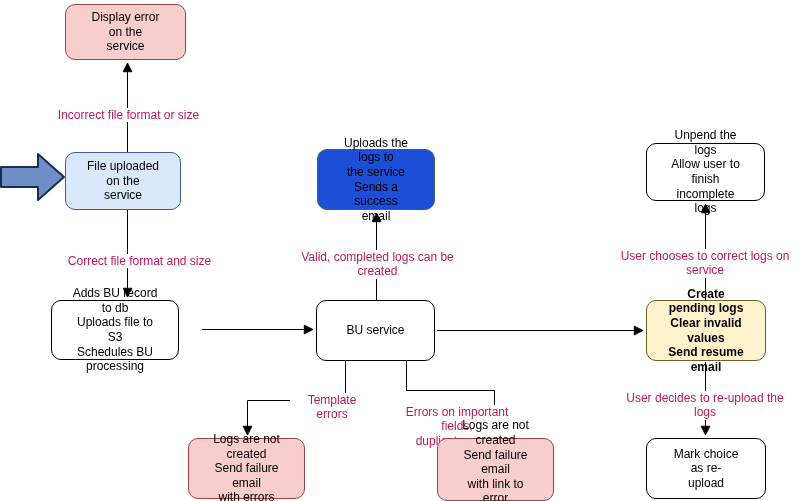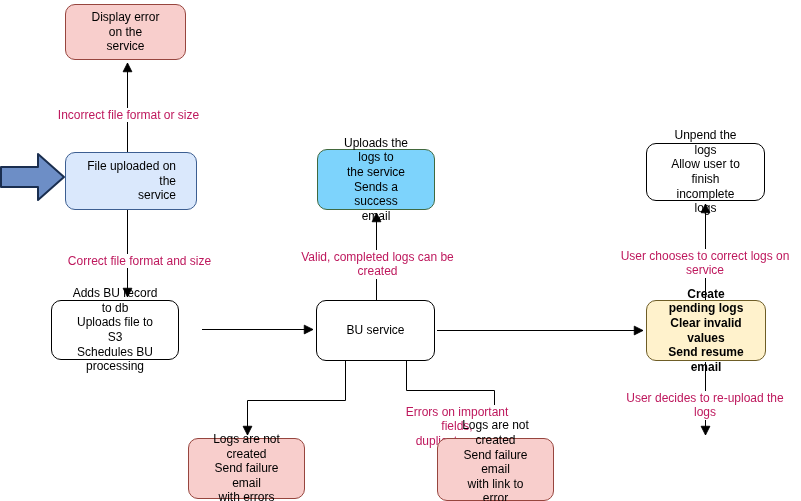--- a/index.html
+++ b/index.html
@@ -28,21 +28,21 @@
     text-align: center;
     white-space: pre-line;
     font-size: 12px;
     line-height: 1.22;
     color: #000000;
     z-index: 3;
     padding: 2px 20px;
   }
   .node.pink   { background: #F8CECC; border-color: #97453E; }
   .node.blue   { background: #DAE8FC; border-color: #3C5E91; }
-  .node.green  { background: #7dd3fc; border-color: #41693F; }
+  .node.green  { background: #1d4ed8; border-color: #41693F; }
   .node.yellow { background: #FFF2CC; border-color: #6E5D26; }
   .edge-label {
     position: absolute;
     background: #ffffff;
     text-align: center;
     white-space: pre-line;
     font-size: 12px;
     line-height: 1.2;
     color: #be185d;
     z-index: 2;
@@ -72,41 +72,44 @@
     <path d="M406.5,360 V390.5 H494.5 V435" fill="none" stroke="#000" stroke-width="1" marker-end="url(#arrow)"></path>
 
     <polygon points="1,167 38,167 38,154 64,177 38,200 38,187 1,187" fill="#6D8EC6" stroke="#1A2E4F" stroke-width="2" stroke-linejoin="round"></polygon>
   </svg>
 
   <div class="edge-label" style="left:45px;  top:108px; width:165px;">Incorrect file format or size</div>
   <div class="edge-label" style="left:56px;  top:254px; width:165px;">Correct file format and size</div>
   <div class="edge-label" style="left:285px; top:250px; width:183px;">Valid, completed logs can be created</div>
   <div class="edge-label" style="left:602px; top:249px; width:204px;">User chooses to correct logs on service</div>
   <div class="edge-label" style="left:617px; top:391px; width:174px;">User decides to re-upload the logs</div>
+  <div class="edge-label" style="left:290px; top:393px; width:82px;">Template errors</div>
   <div class="edge-label" style="left:388px; top:383px; width:136px;margin-top:22px;">Errors on important fields,
 duplicate errors</div>
 
   <div class="node pink" style="left:65px;  top:4px;   width:121px; height:56px;">Display error on the
 service</div>
-  <div class="node blue" style="left:65px;  top:152px; width:132px; height:58px;text-align:right;">File uploaded on the
+  <div class="node blue" style="left:65px;  top:152px; width:116px; height:58px;">File uploaded on the
 service</div>
   <div class="node" style="left:51px;  top:300px; width:128px; height:60px;">Adds BU record to db
 Uploads file to S3
 Schedules BU processing</div>
   <div class="node" style="left:316px; top:300px; width:119px; height:61px;">BU service</div>
   <div class="node green" style="left:317px; top:149px; width:118px; height:61px;">Uploads the logs to
 the service
 Sends a success
 email</div>
   <div class="node" style="left:646px; top:143px; width:119px; height:58px;">Unpend the logs
 Allow user to finish
 incomplete logs</div>
   <div class="node yellow" style="left:646px; top:300px; width:120px; height:61px;font-weight:bold;">Create pending logs
 Clear invalid values
 Send resume email</div>
+  <div class="node" style="left:646px; top:438px; width:120px; height:61px;">Mark choice as re-
+upload</div>
   <div class="node pink" style="left:188px; top:438px; width:117px; height:61px;">Logs are not created
 Send failure email
 with errors</div>
   <div class="node pink" style="left:437px; top:438px; width:117px; height:63px;">Logs are not created
 Send failure email
 with link to error
 summary</div>
 
 </div>
 

